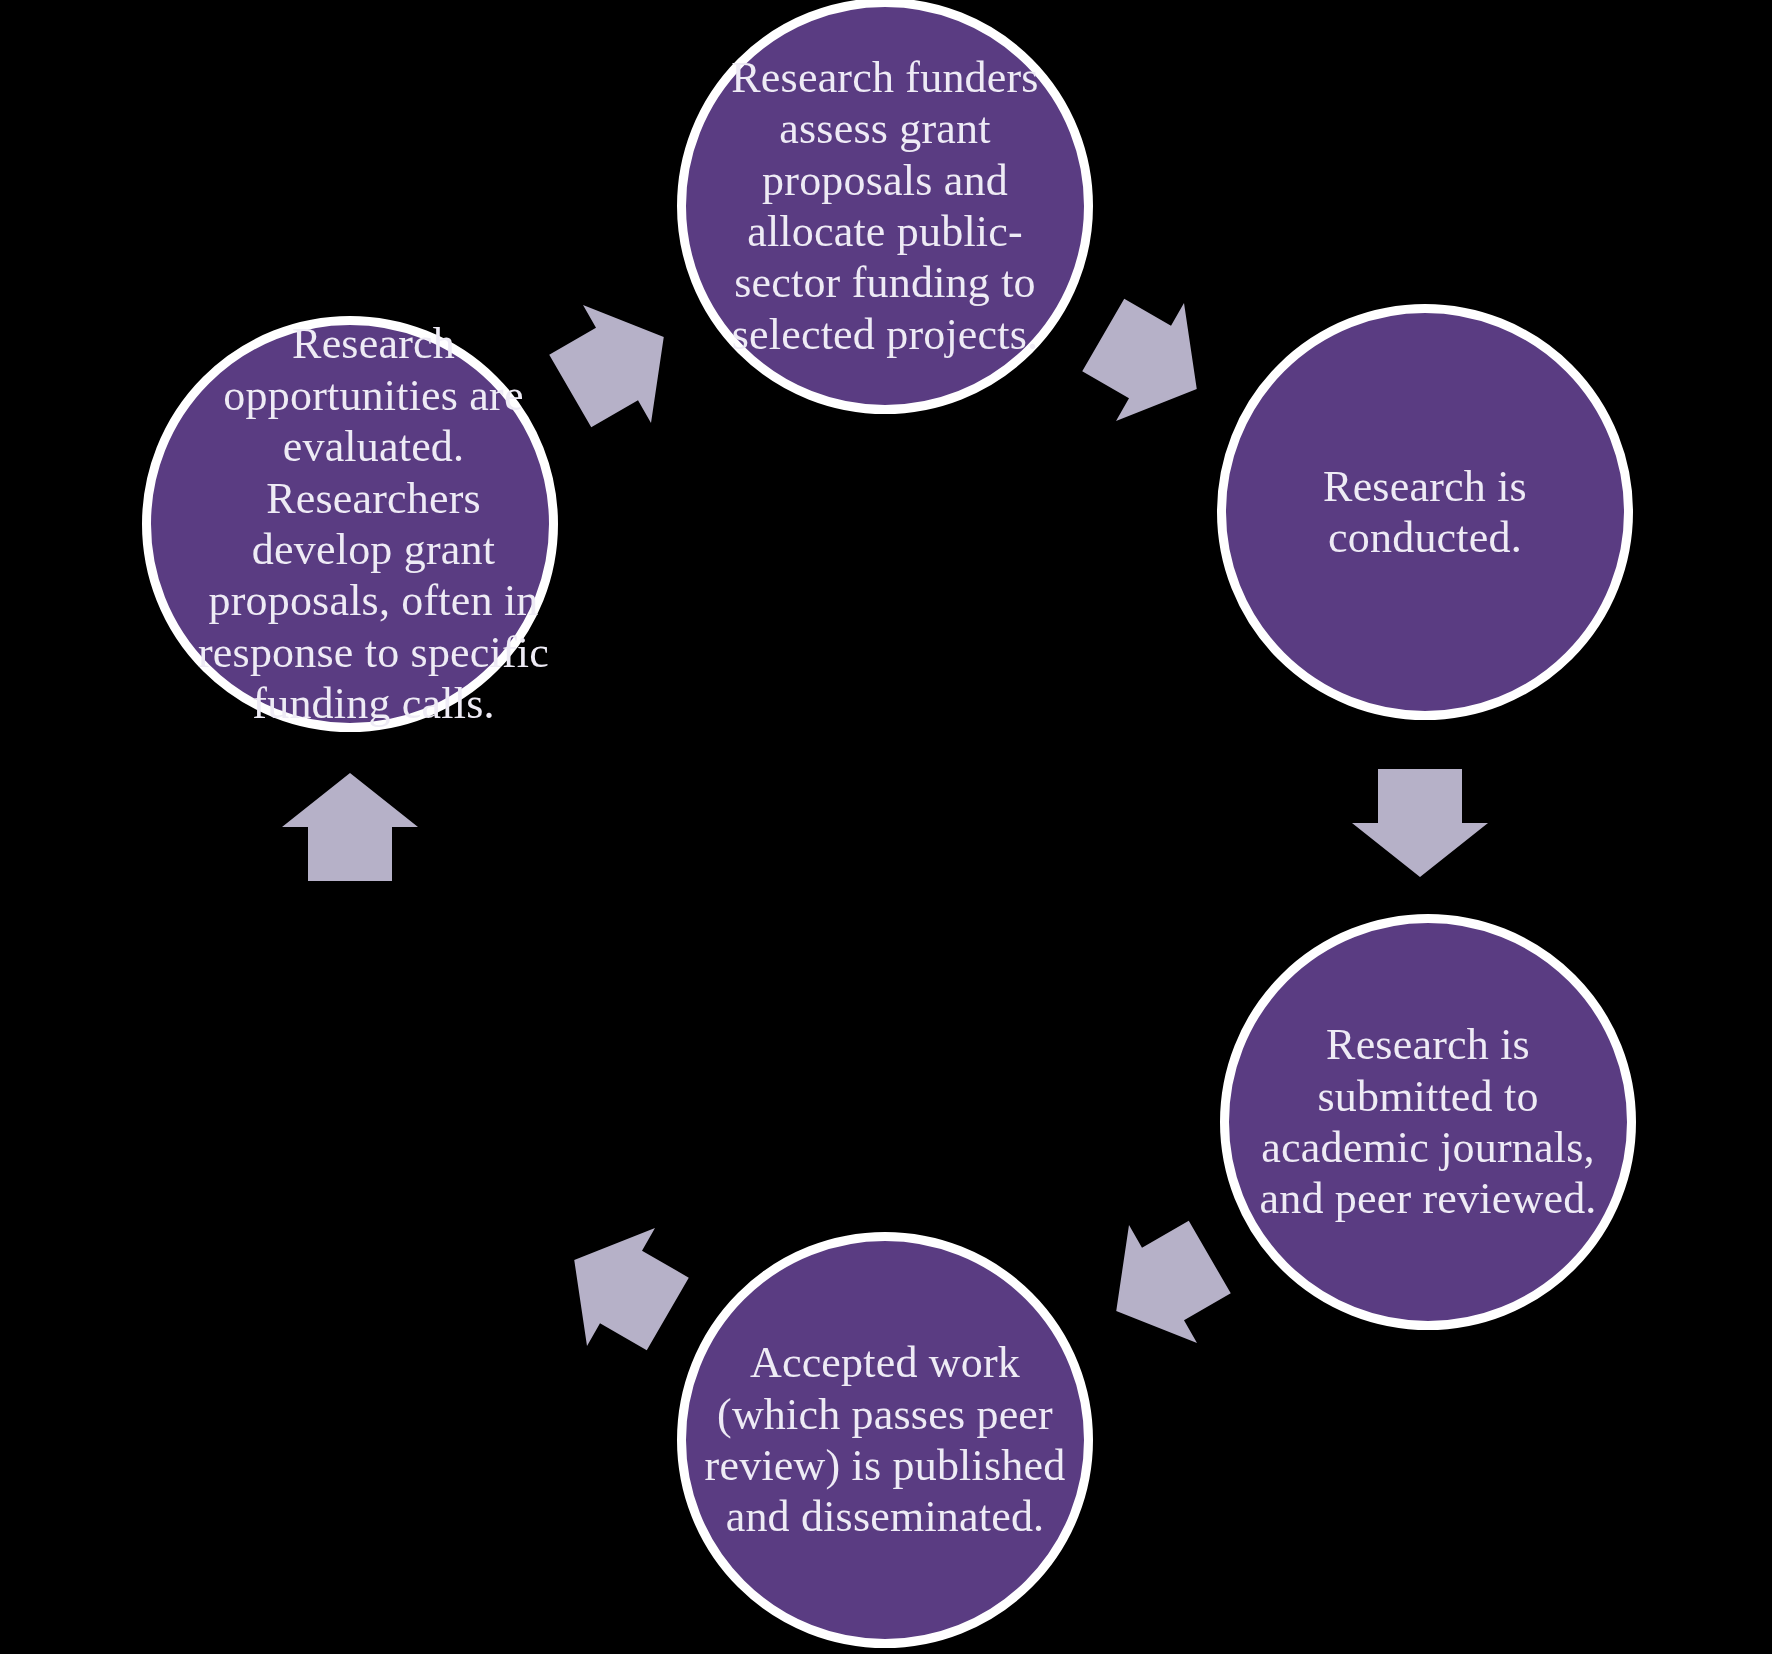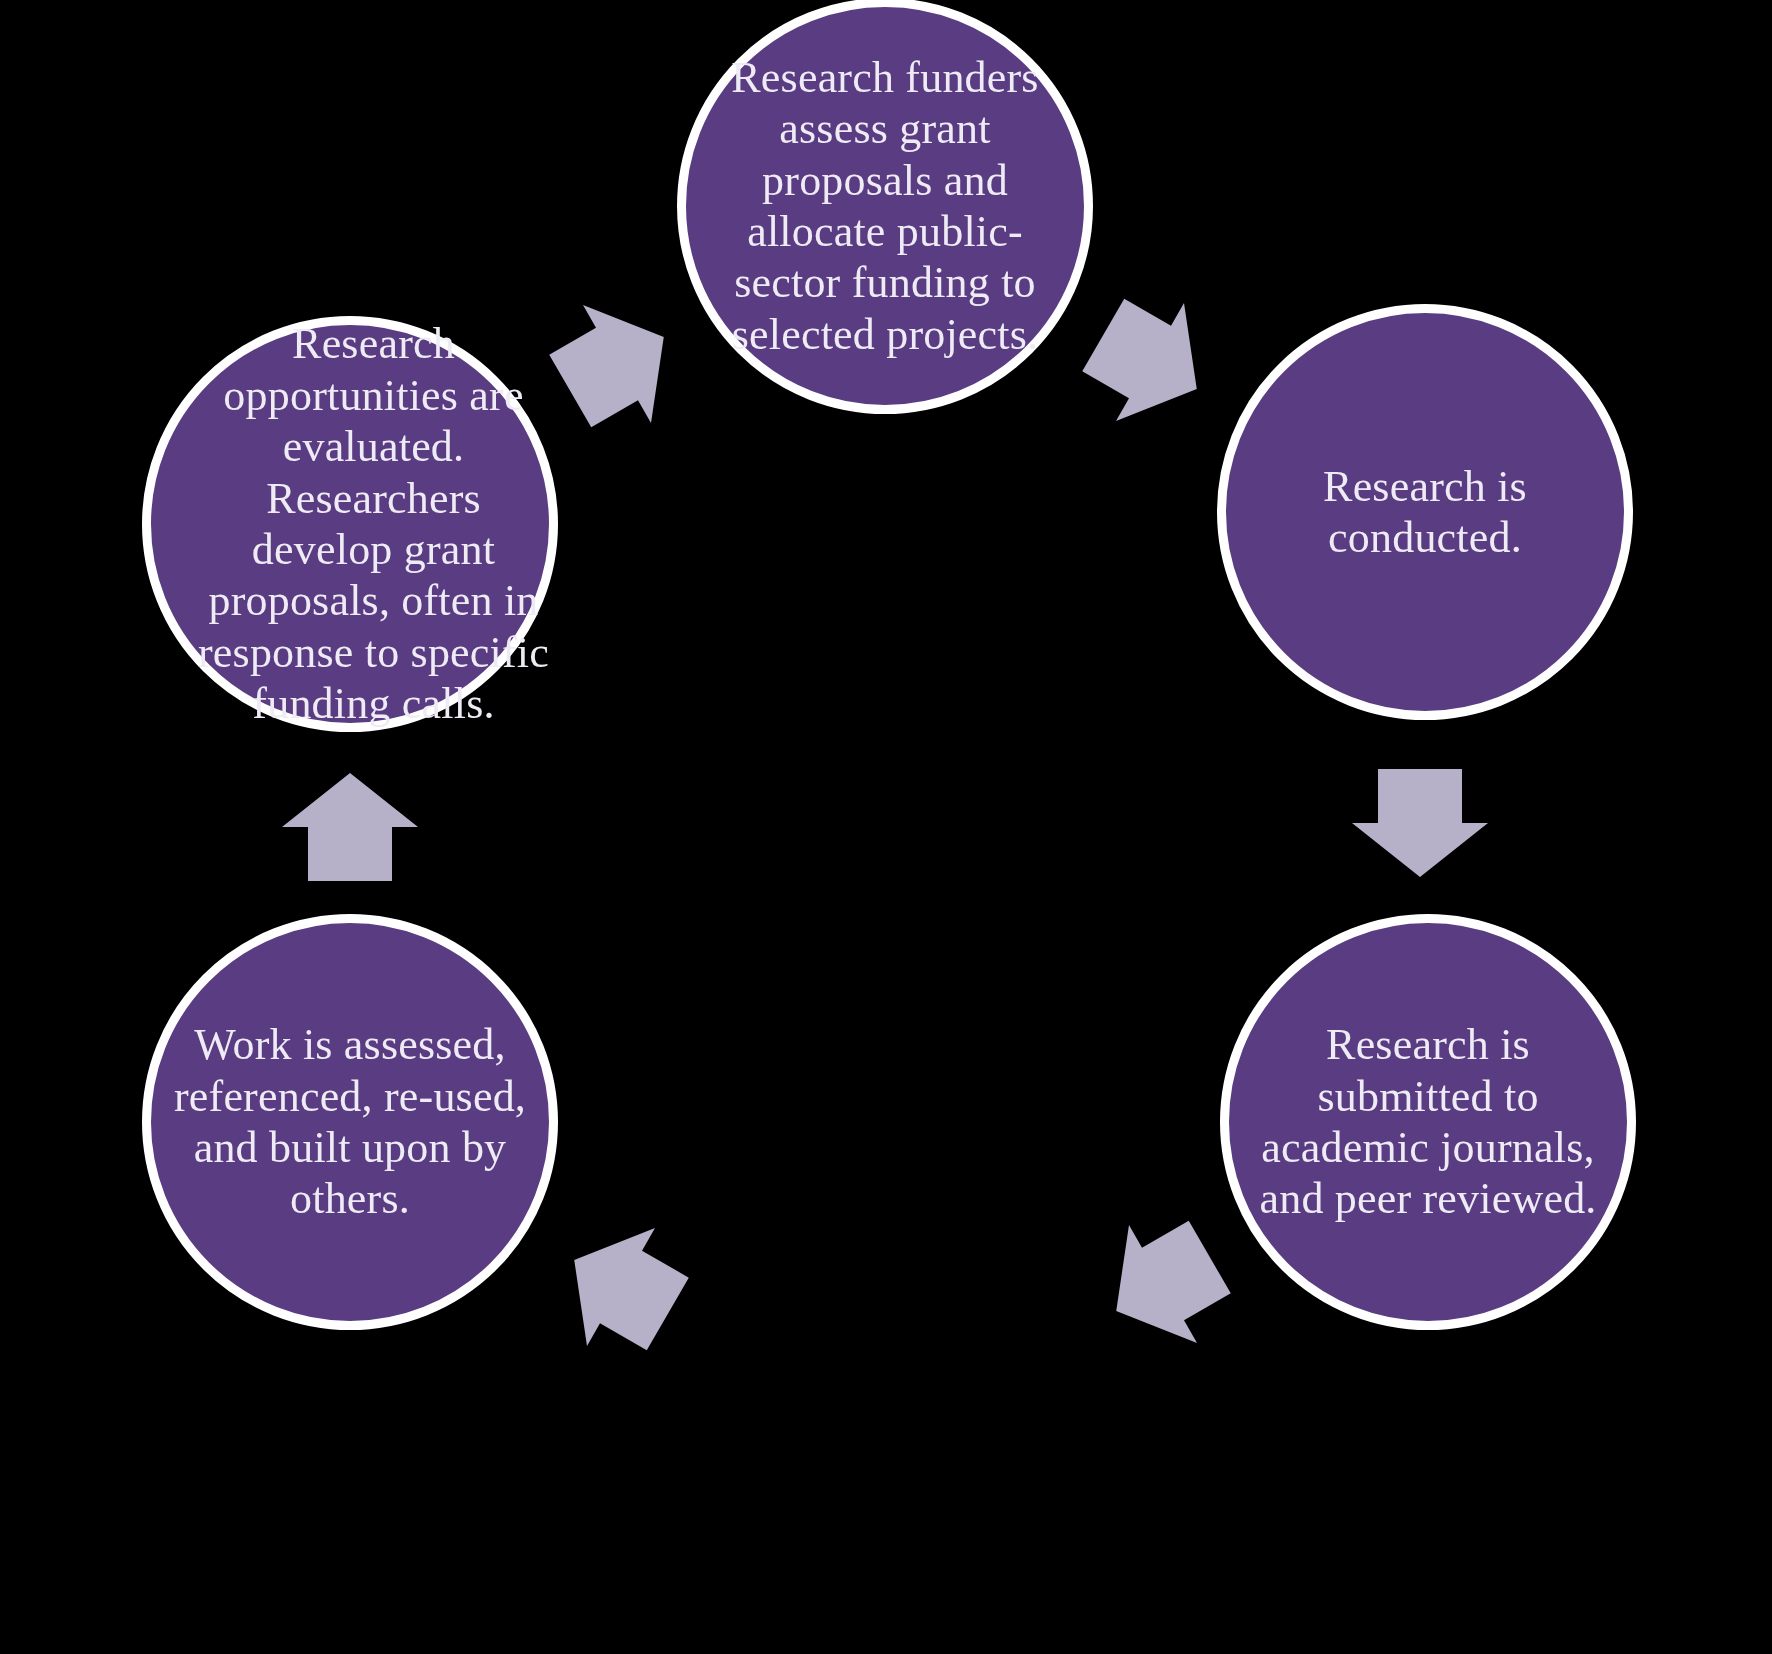--- a/index.html
+++ b/index.html
@@ -84,27 +84,27 @@
 conducted.</div>
   </div>
 
   <div class="node" style="left:1220px; top:914px;">
     <div class="node-text">Research is
 submitted to
 academic journals,
 and peer reviewed.</div>
   </div>
 
+  <div class="node" style="left:677px; top:1232px;">
+    <div class="node-text">Accepted work
+(which passes peer
+review) is published
+and disseminated.</div>
+  </div>
 
-  <div class="node" style="left:142px; top:914px;">
-    <div class="node-text">Work is assessed,
-referenced, re-used,
-and built upon by
-others.</div>
-  </div>
 
   <div class="node" style="left:142px; top:316px;justify-content:flex-end;">
     <div class="node-text">Research
 opportunities are
 evaluated.
 Researchers
 develop grant
 proposals, often in
 response to specific
 funding calls.</div>

